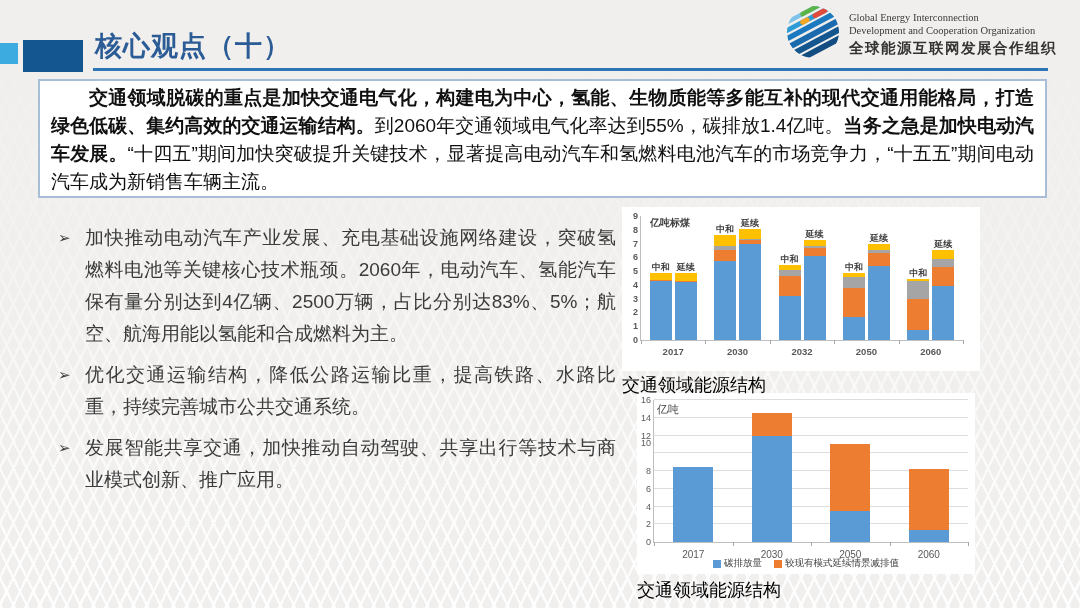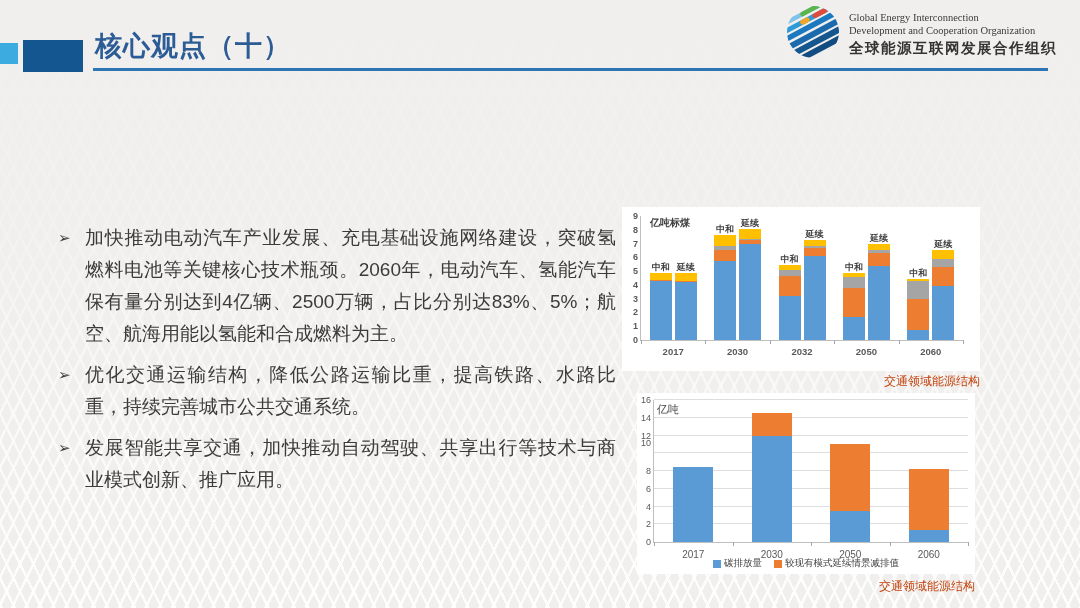--- a/index.html
+++ b/index.html
@@ -32,21 +32,21 @@
   
   .bullets{position:absolute;left:58px;top:222px;width:558px;}
   .bullet{display:flex;margin-bottom:9px;font-size:19px;line-height:32px;color:#3B3B3B;}
   .bullet .marker{flex:0 0 27px;font-size:15px;color:#3B3B3B;}
   .bullet .btext{flex:1;text-align:justify;}
 
   
   .panel{position:absolute;background:#FFF;}
   .panel-top{left:622px;top:207px;width:358px;height:164px;font-weight:bold;}
   .panel-bottom{left:637px;top:393px;width:338px;height:181px;}
-  .caption{position:absolute;text-align:right;font-size:12px;color:#c2410c;z-index:1;}
+  .caption{position:absolute;text-align:left;font-size:18px;color:#000000;z-index:1;}
   .caption-top{left:622px;top:373px;width:358px;}
   .caption-bottom{left:637px;top:578px;width:338px;}
   .unit-label{position:absolute;font-size:10px;color:#404040;z-index:2;}
   .unit-top{left:28px;top:9px;}
   .unit-bottom{left:20px;top:9px;font-size:11px;}
   .plot{position:absolute;border-left:1px solid #BFBFBF;border-bottom:1px solid #BFBFBF;}
   .plot-top{left:18px;top:9px;width:322px;height:124px;}
   .plot-bottom{left:16px;top:7px;width:314px;height:142px;}
   .yaxis{position:absolute;width:14px;}
   .yaxis-top{left:2px;top:9px;height:124px;}
@@ -98,20 +98,23 @@
           </g>
         </svg>
       </span>
       <div class="logo-text">
         <span class="logo-en">Global Energy Interconnection</span>
         <span class="logo-en">Development and Cooperation Organization</span>
         <span class="logo-cn">全球能源互联网发展合作组织</span>
       </div>
     </div>
 
+    <div class="key-box">
+      <p><span class="seg-bold">交通领域脱碳的重点是加快交通电气化，构建电为中心，氢能、生物质能等多能互补的现代交通用能格局，打造绿色低碳、集约高效的交通运输结构。</span><span class="seg-reg">到2060年交通领域电气化率达到55%，碳排放1.4亿吨。</span><span class="seg-bold">当务之急是加快电动汽车发展。</span><span class="seg-reg">“十四五”期间加快突破提升关键技术，显著提高电动汽车和氢燃料电池汽车的市场竞争力，“十五五”期间电动汽车成为新销售车辆主流。</span></p>
+    </div>
 
     <div class="bullets">
       <div class="bullet">
         <span class="marker">➢</span>
         <span class="btext">加快推动电动汽车产业发展、充电基础设施网络建设，突破氢燃料电池等关键核心技术瓶颈。2060年，电动汽车、氢能汽车保有量分别达到4亿辆、2500万辆，占比分别达83%、5%；航空、航海用能以氢能和合成燃料为主。</span>
       </div>
       <div class="bullet">
         <span class="marker">➢</span>
         <span class="btext">优化交通运输结构，降低公路运输比重，提高铁路、水路比重，持续完善城市公共交通系统。</span>
       </div>

